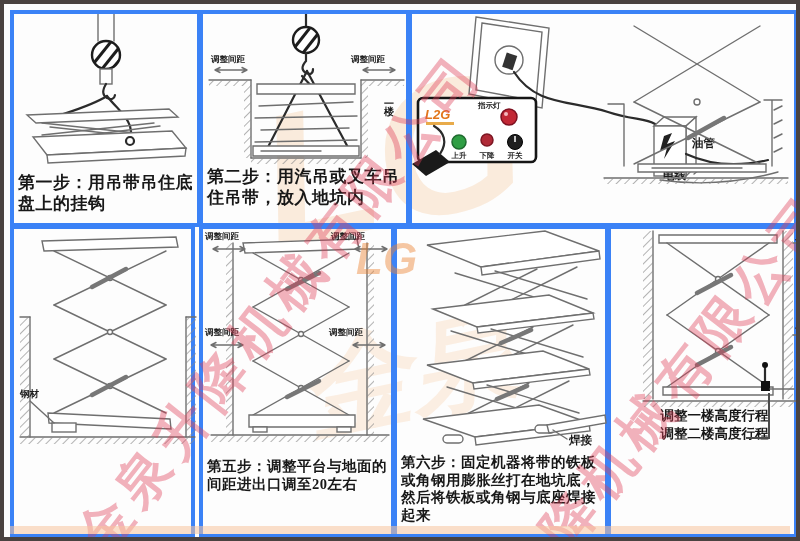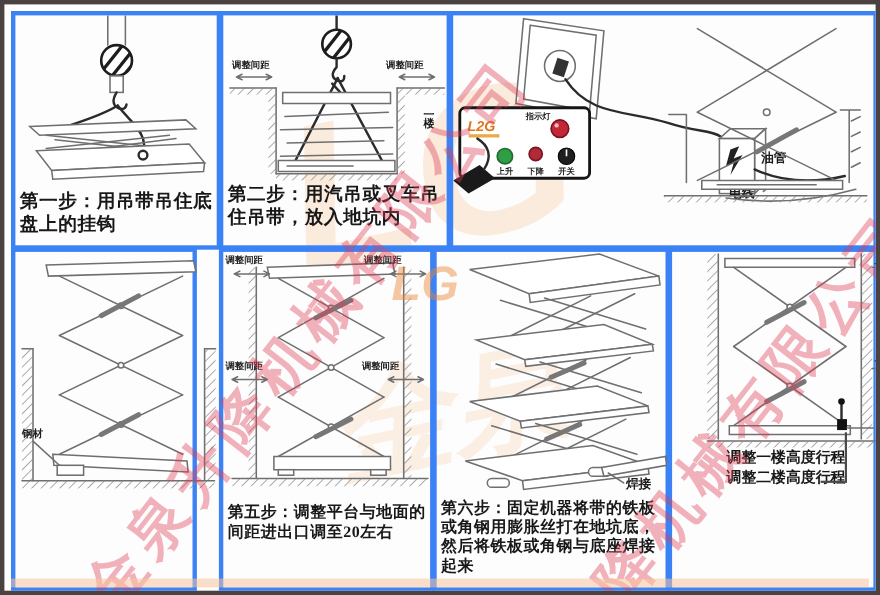--- a/index.html
+++ b/index.html
@@ -4,21 +4,21 @@
 <style>
   html,body{margin:0;padding:0;background:#e8e8e8;}
   #stage{position:relative;width:800px;height:541px;background:#fdfdfd;
     border:4px solid #4a4240;box-sizing:border-box;overflow:hidden;
     font-family:"Liberation Sans",sans-serif;}
   .panel{position:absolute;border:4px solid #3b82f6;box-sizing:border-box;
     display:flex;flex-direction:column;z-index:2;background:transparent;}
   #p1{left:6px;top:6px;width:191px;height:217px;}
   #p2{left:195px;top:6px;width:211px;height:217px;}
   #p3{left:404px;top:6px;width:390px;height:217px;}
-  #p4{left:6px;top:221px;width:169px;height:313px;}
+  #p4{left:6px;top:221px;width:185px;height:313px;}
   #p5{left:195px;top:221px;width:196px;height:313px;}
   #p6{left:389px;top:221px;width:216px;height:313px;}
   #p7{left:603px;top:221px;width:191px;height:313px;padding-left:24px;}
   .draw{flex:0 0 auto;display:block;}
   .cap{font-weight:700;color:#181818;line-height:1.22;padding:1px 4px 4px 4px;
     font-family:"Liberation Serif",serif;letter-spacing:0.5px;}
   .cap-lg{font-size:17px;}
   .cap-md{font-size:14.5px;}
   .cap-center{text-align:center;padding-top:6px;}
   

